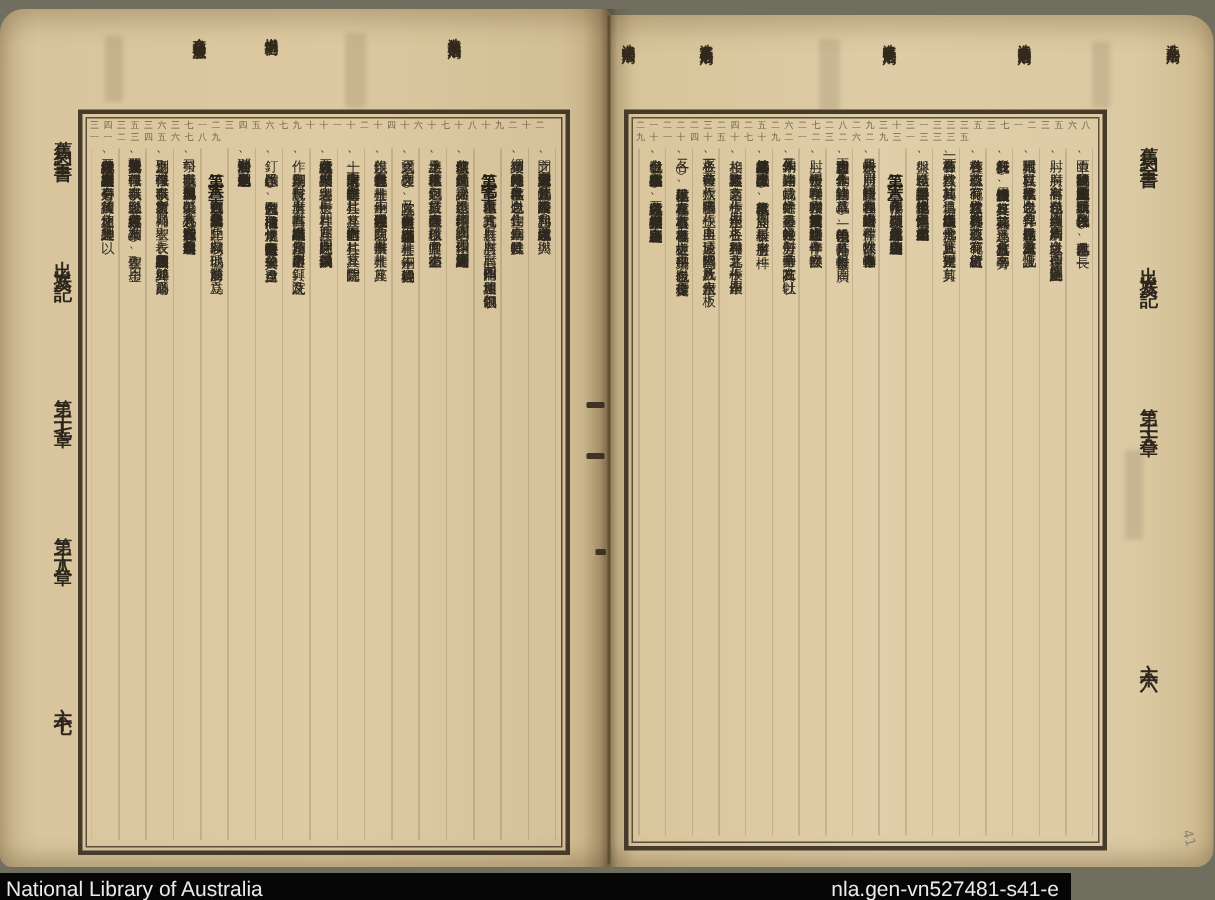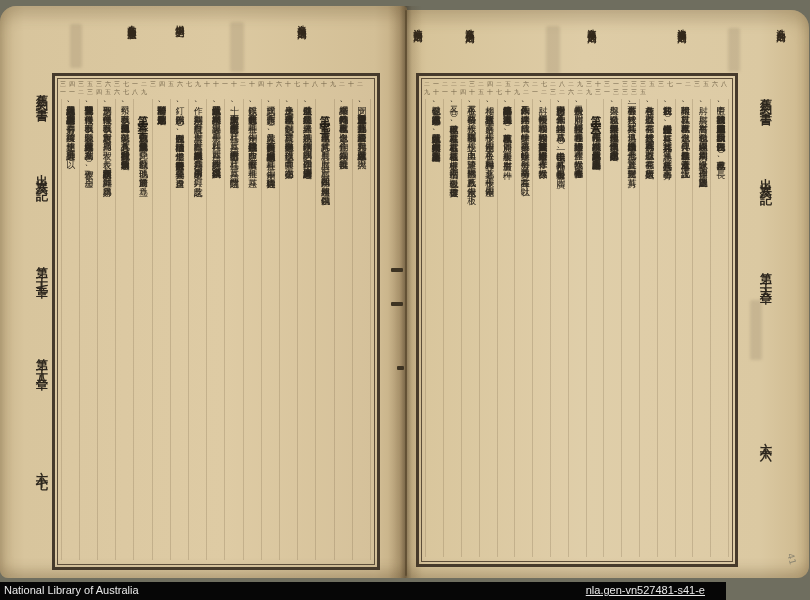--- a/index.html
+++ b/index.html
@@ -56,23 +56,23 @@
   .hpage{position:absolute;font-size:12px;font-weight:bold;letter-spacing:3px;}
   .page-right .hcol{left:346px;top:0;width:30px;height:568px;}
   .page-left  .hcol{left:24px;top:0;width:26px;height:572px;}
   
   .note{position:absolute;top:12px;height:52px;writing-mode:vertical-rl;text-orientation:upright;
     font-size:9px;font-weight:bold;letter-spacing:1px;color:#33291c;line-height:11px;}
   
   .ghost{position:absolute;background:rgba(110,95,70,.18);filter:blur(1.5px);border-radius:2px;pointer-events:none;}
   
   .footer-bar{position:absolute;left:0;top:582px;width:714px;height:18px;background:#060606;z-index:9;
-    font-family:"Liberation Sans","DejaVu Sans",sans-serif;font-size:11px;color:#e9e9e9;padding-left:12px;}
+    font-family:"Liberation Sans","DejaVu Sans",sans-serif;font-size:14px;color:#e9e9e9;}
   .footer-bar .fl{position:absolute;left:4px;top:2px;}
-  .footer-bar .fr{position:absolute;right:21px;top:2px;text-decoration:underline;}
+  .footer-bar .fr{position:absolute;right:8px;top:2px;}
   .mark41{position:absolute;left:786px;top:554px;font-size:9px;color:#8d8672;transform:rotate(75deg);z-index:6;
     font-family:"DejaVu Sans",sans-serif;}
 </style>
 </head>
 <body>
 
 <div class="page page-left">
   <div class="ghost" style="left:230px;top:16px;width:14px;height:50px;"></div>
   <div class="ghost" style="left:70px;top:18px;width:12px;height:44px;"></div>
   <div class="notes-layer">

